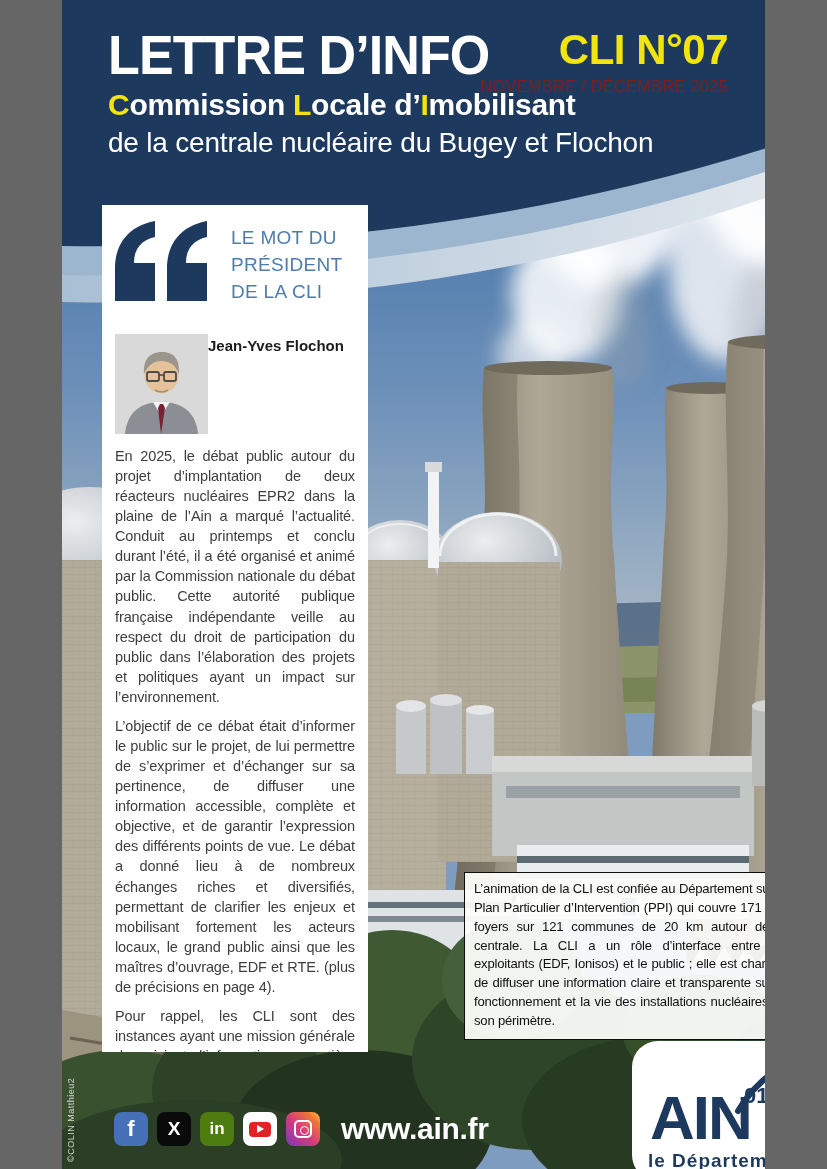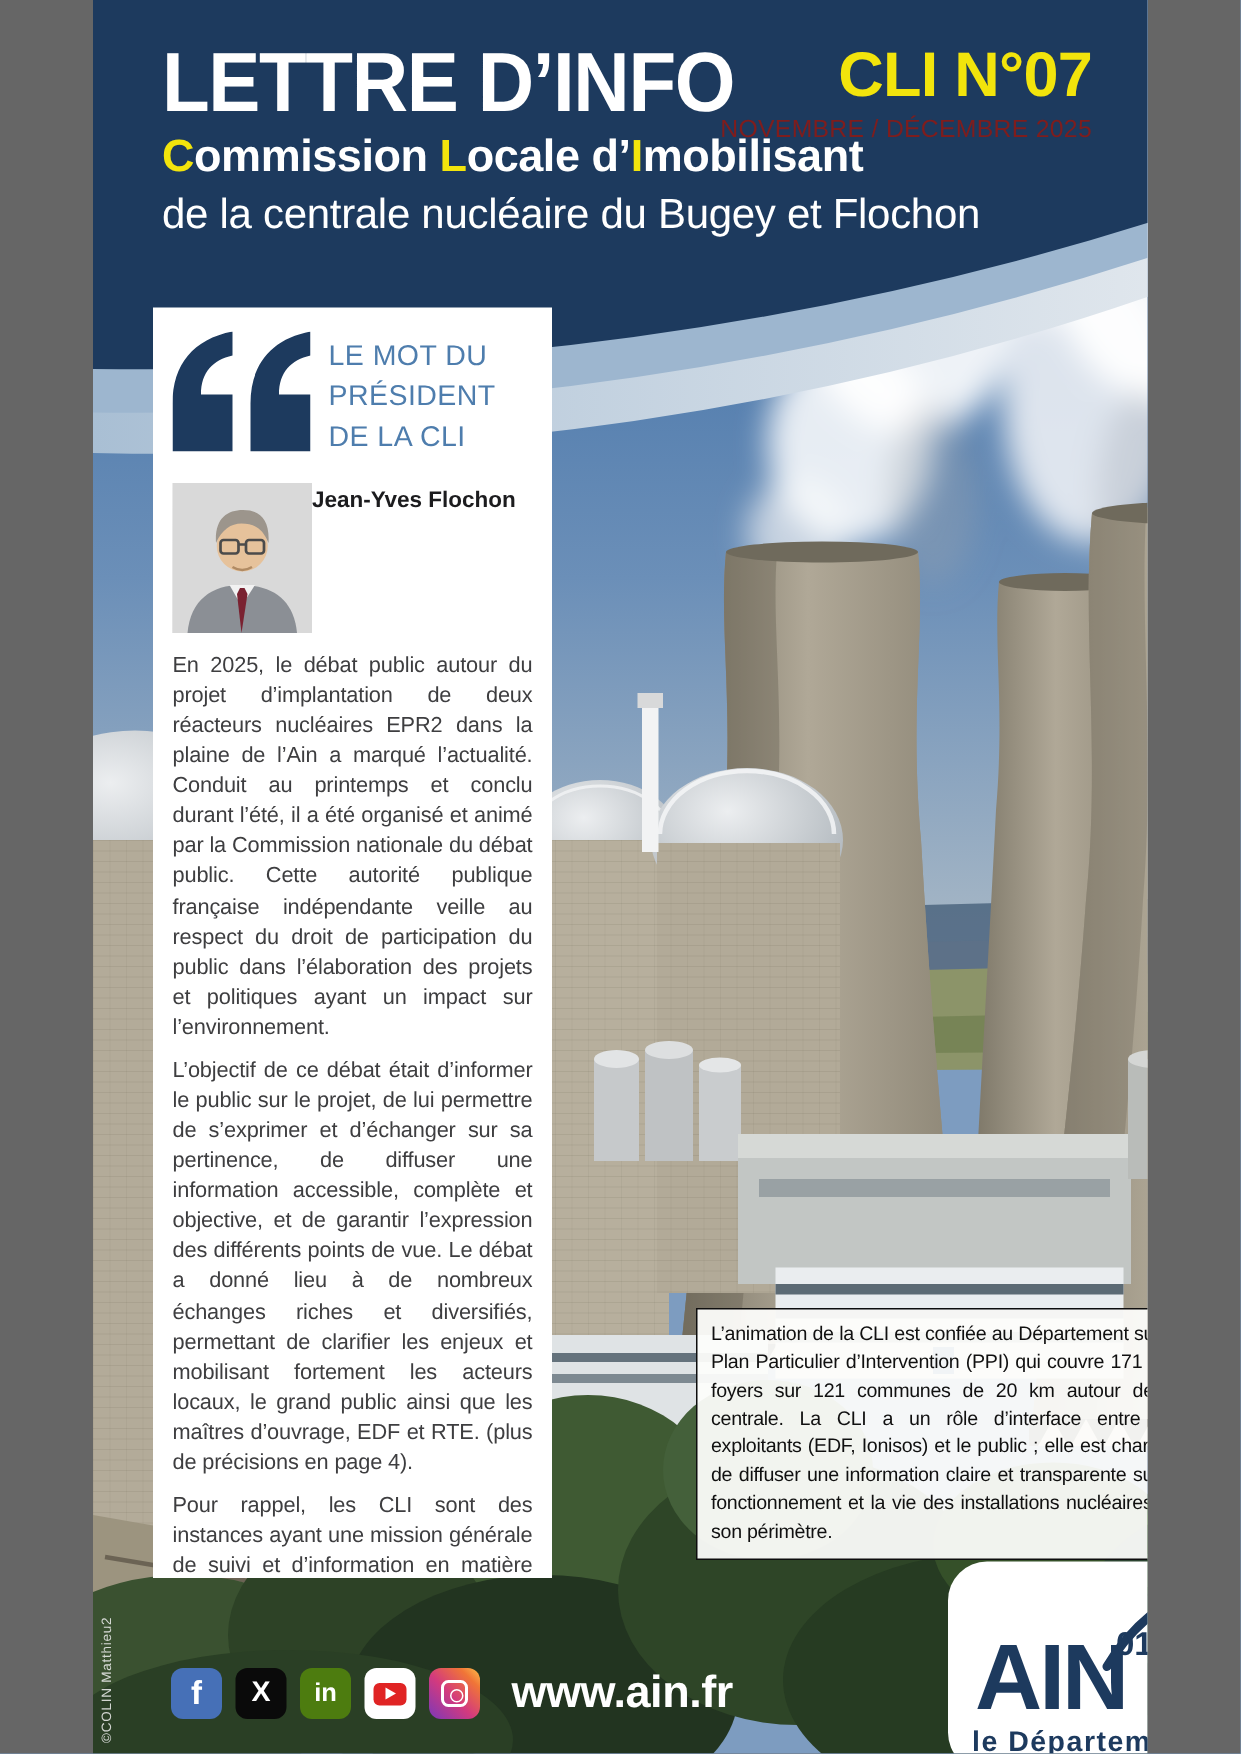--- a/index.html
+++ b/index.html
@@ -20,21 +20,21 @@
   .h-sub1{position:absolute; left:46px; top:88px; font-size:30px; font-weight:bold; color:#fff; white-space:nowrap; letter-spacing:-.3px;}
   .h-sub1 .yl{color:var(--yellow);}
   .h-sub2{position:absolute; left:46px; top:127px; font-size:28px; color:#fff; white-space:nowrap; letter-spacing:-.2px;}
   .h-right{position:absolute; right:37px; top:26px; text-align:right;}
   .h-issue{font-size:42px; font-weight:bold; color:var(--yellow); letter-spacing:-.5px;}
   .h-period{font-size:16.5px; color:#7f1d1d; margin-top:3px; letter-spacing:.2px;}
 
   
   .col{position:absolute; left:40px; top:205px; width:266px; height:847px; background:#fff;
        padding:16px 13px 10px; overflow:hidden;}
-  .quote-row{display:flex; gap:12px; margin-bottom:16px;}
+  .quote-row{display:flex; gap:24px; margin-bottom:28px;}
   .kicker{color:var(--kicker); font-size:19px; line-height:1.42; white-space:pre-line; letter-spacing:.3px; padding-top:4px;}
   .person-row{display:flex; margin-bottom:12px;}
   .portrait{width:93px; height:100px; flex:0 0 93px; overflow:hidden; background:linear-gradient(#dddddd,#cccccc);}
   .person-name{font-weight:bold; font-size:15px; color:#1c1c1e; margin:3px 0 7px;}
   .person-role{font-size:12.3px; color:#97979b; line-height:1.33;}
   .para{font-size:14.5px; line-height:1.385; text-align:justify; color:#3e3e40; margin-bottom:9px; letter-spacing:-.1px;}
 
   
   .callout{position:absolute; left:402px; top:872px; width:333px; background:rgba(253,253,251,.94);
            border:1.5px solid #0d0d0d; padding:7px 9px 8px; font-weight:normal; font-size:13.1px;

